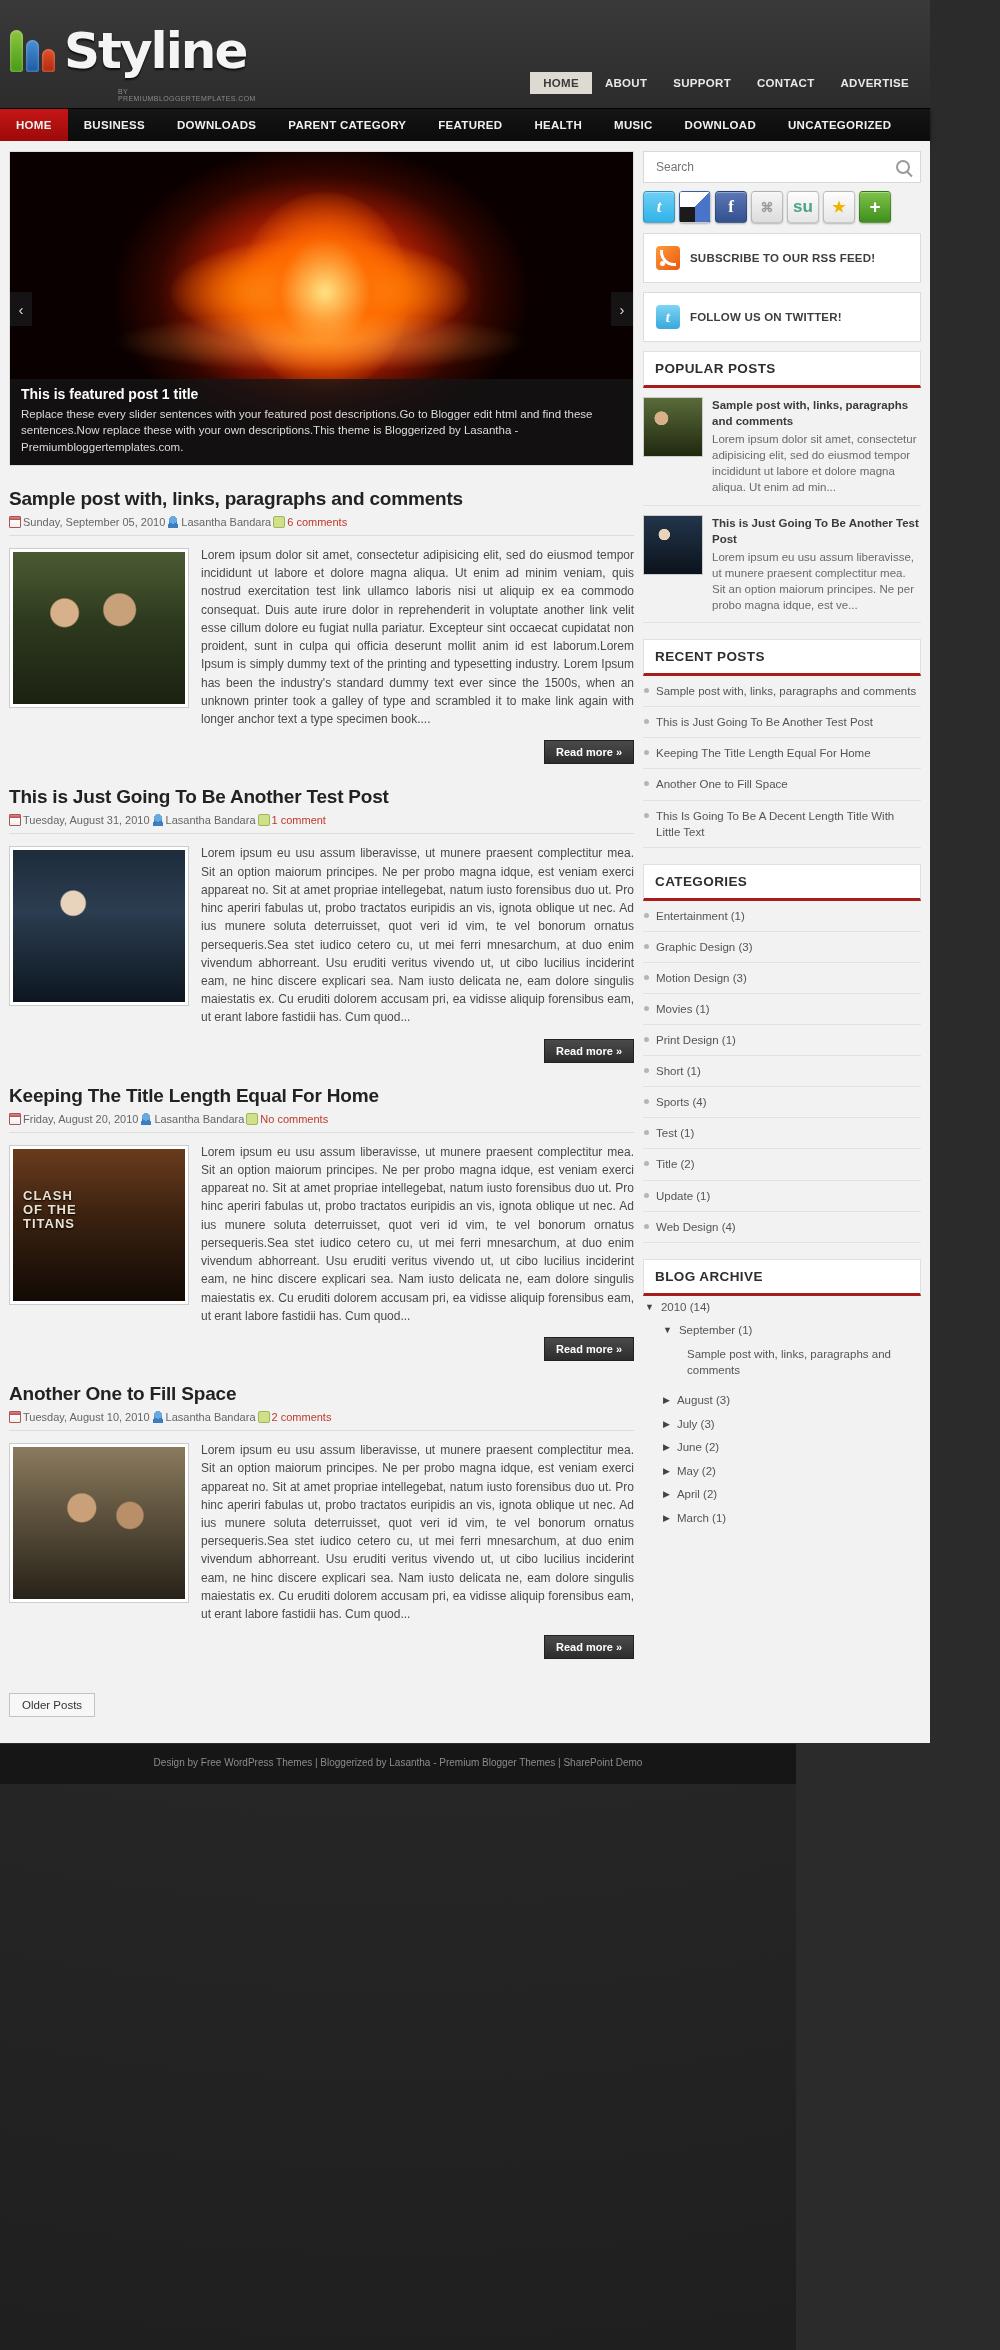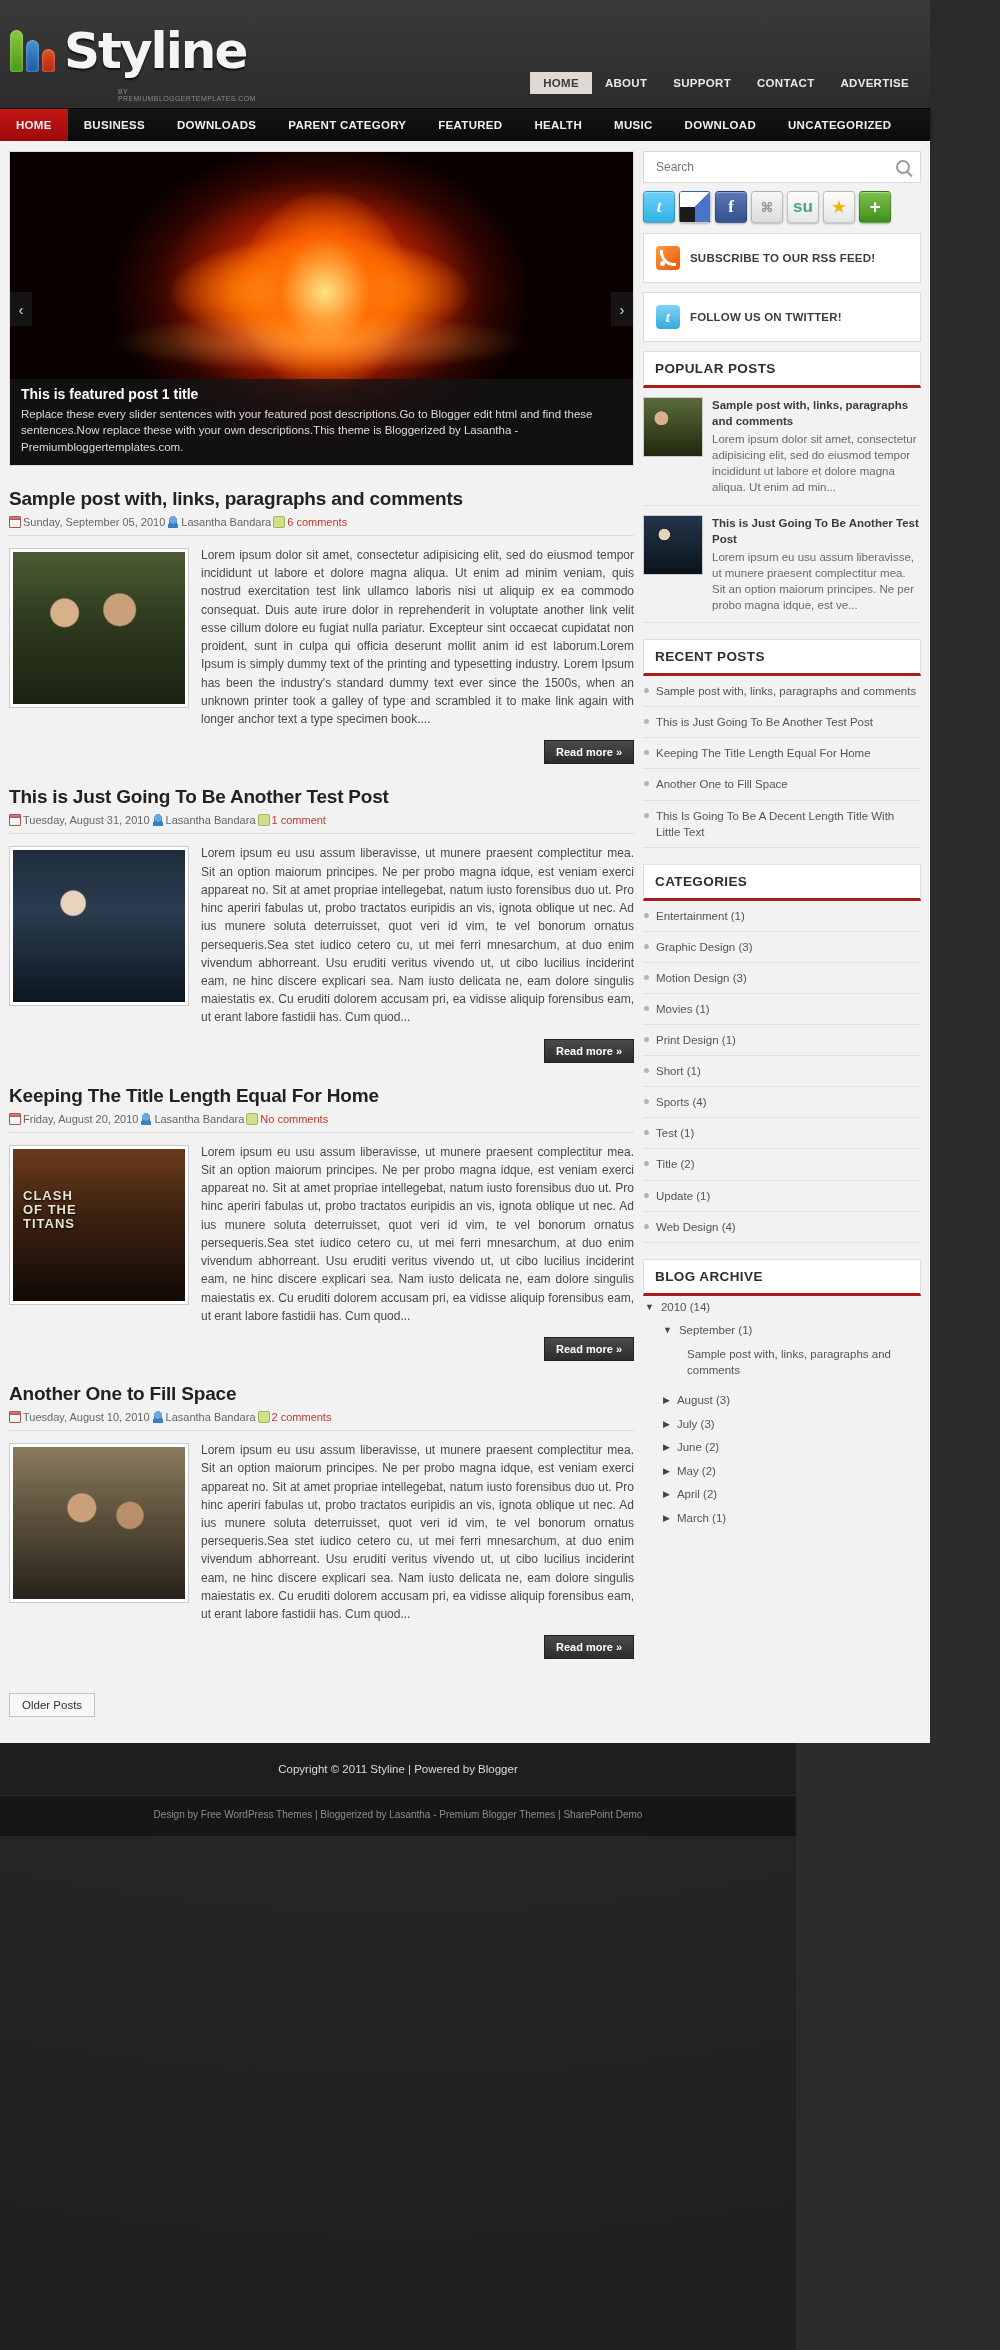--- a/index.html
+++ b/index.html
@@ -574,19 +574,16 @@
           </div>
         </div>
 
         <div class="widget">
         </div>
 
       </div>
     </div>
   </div>
 
-  <div class="footer1">
-    <span>Copyright © 2011 Styline | Powered by Blogger</span>
-  </div>
   <div class="footer2">
     <span>Design by Free WordPress Themes | Bloggerized by Lasantha - Premium Blogger Themes | SharePoint Demo</span>
   </div>
 </div>
 
 </body></html>

